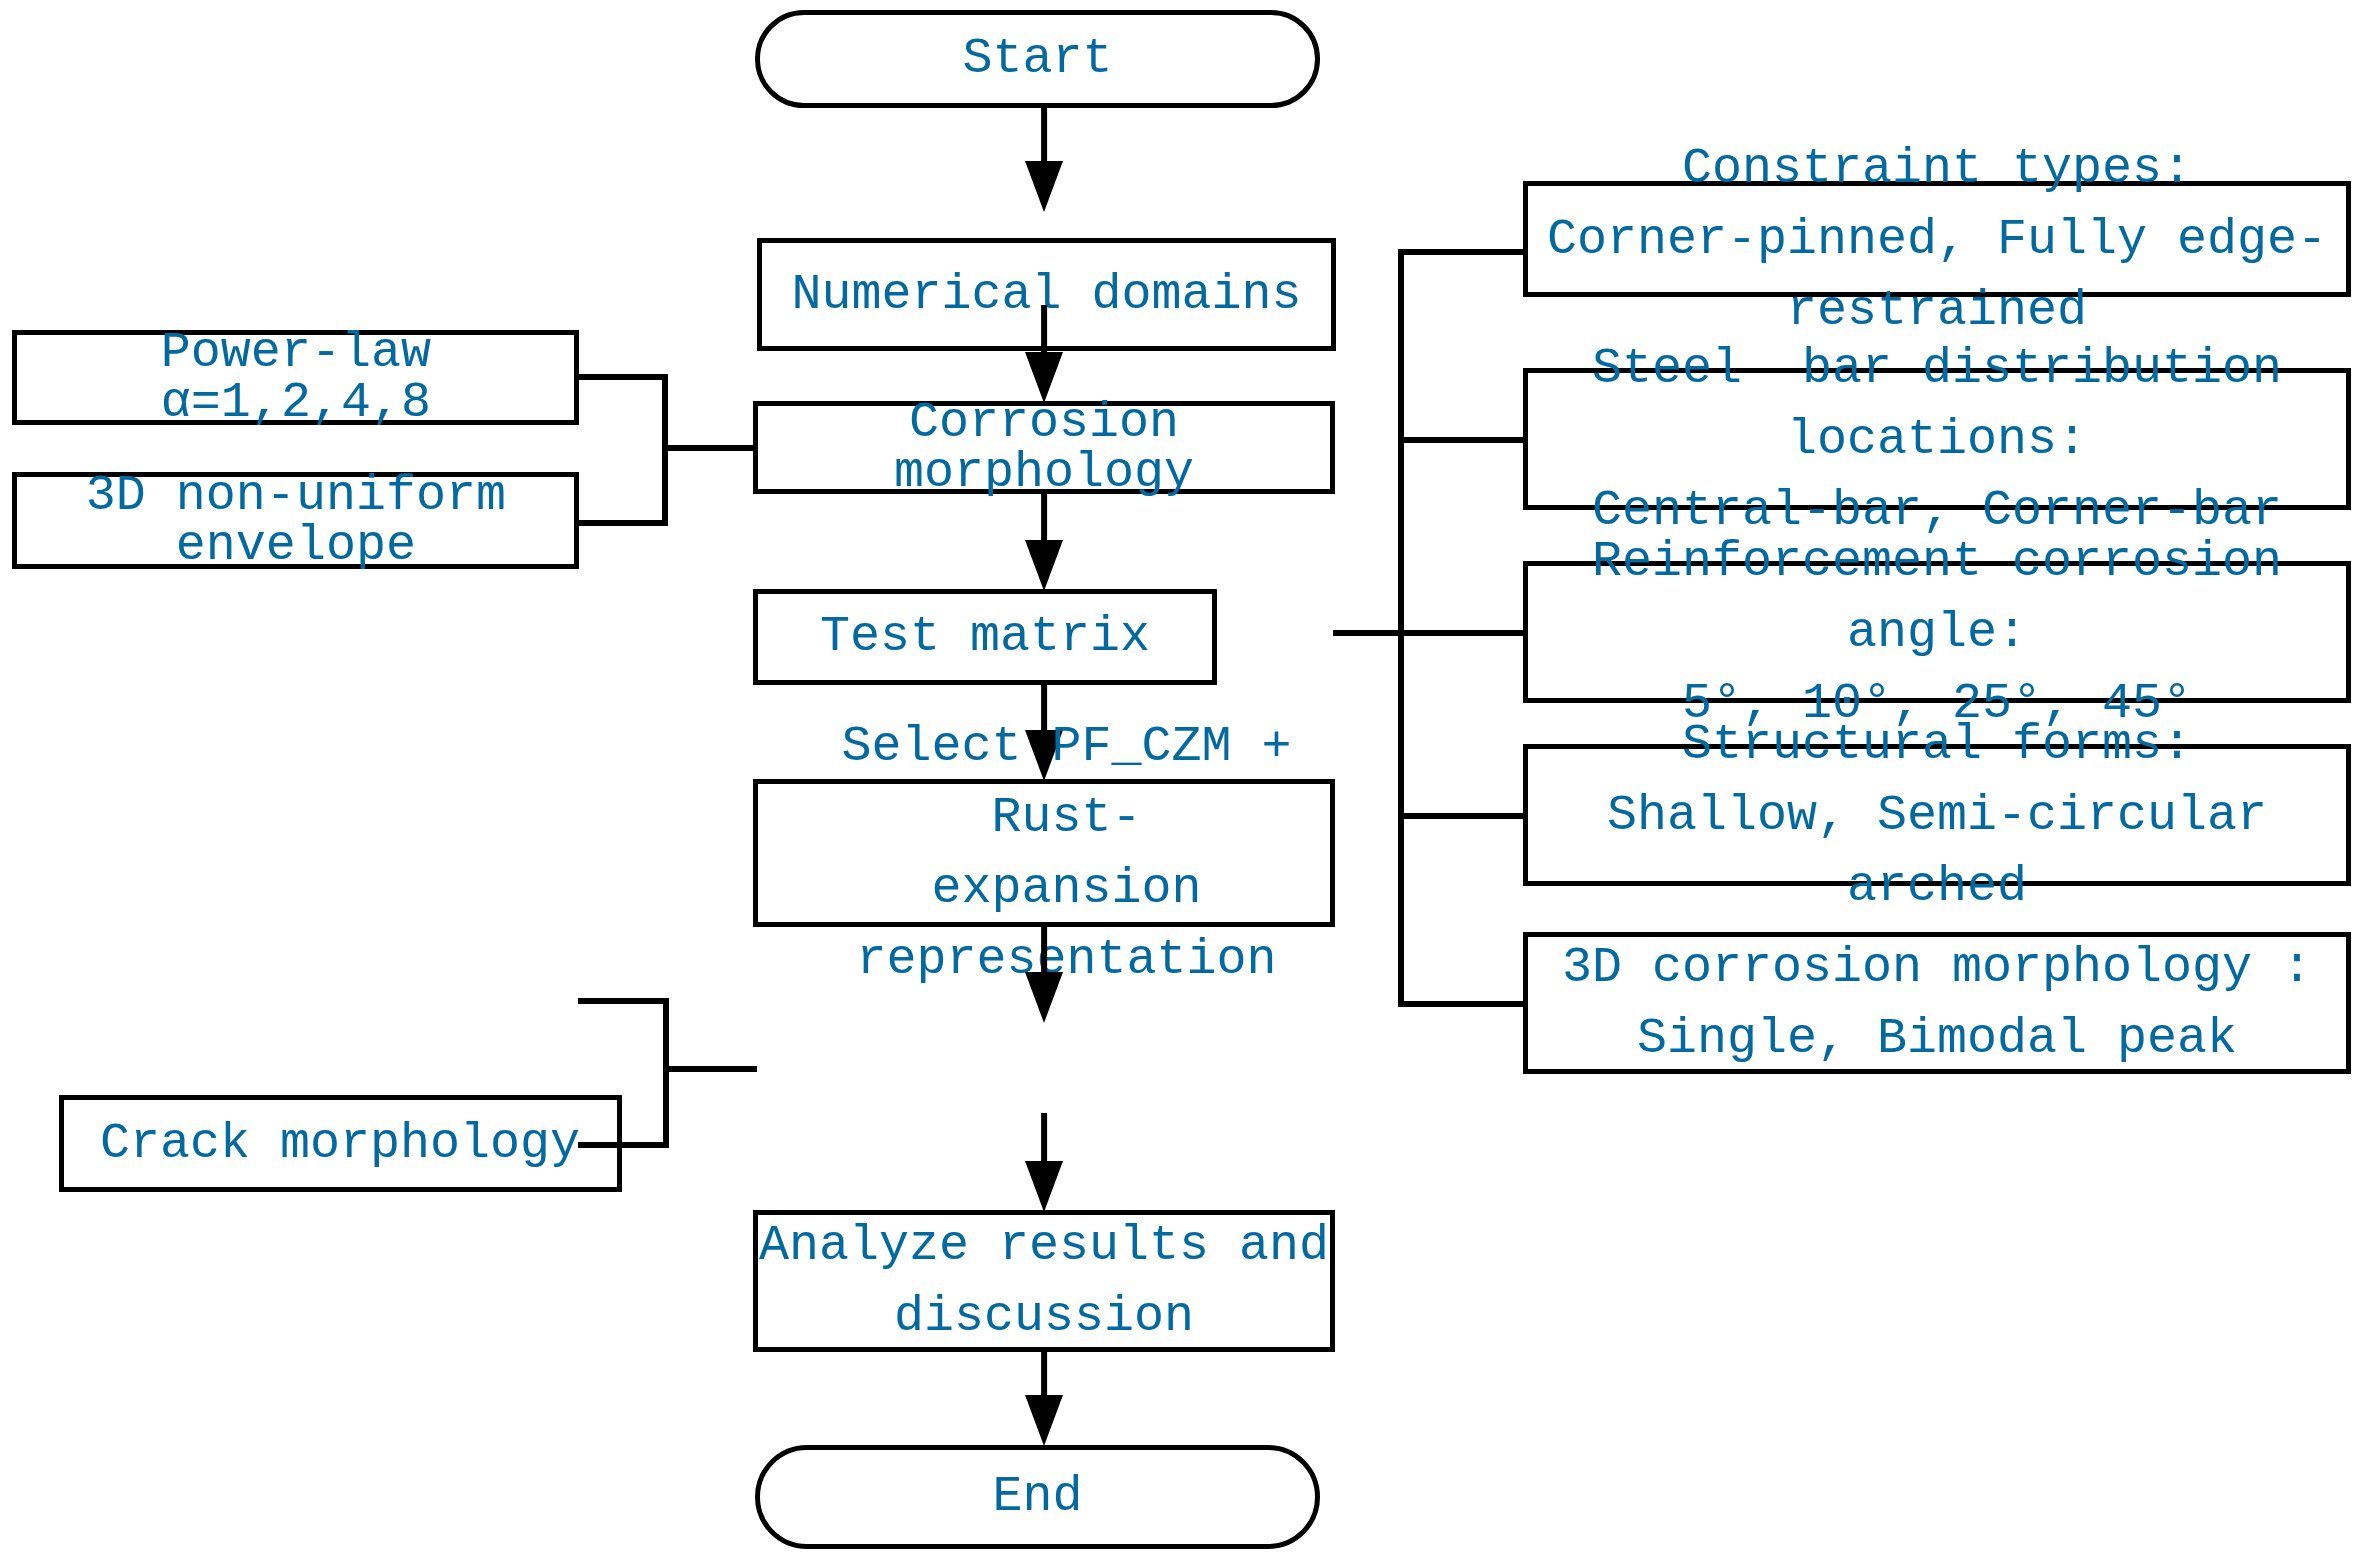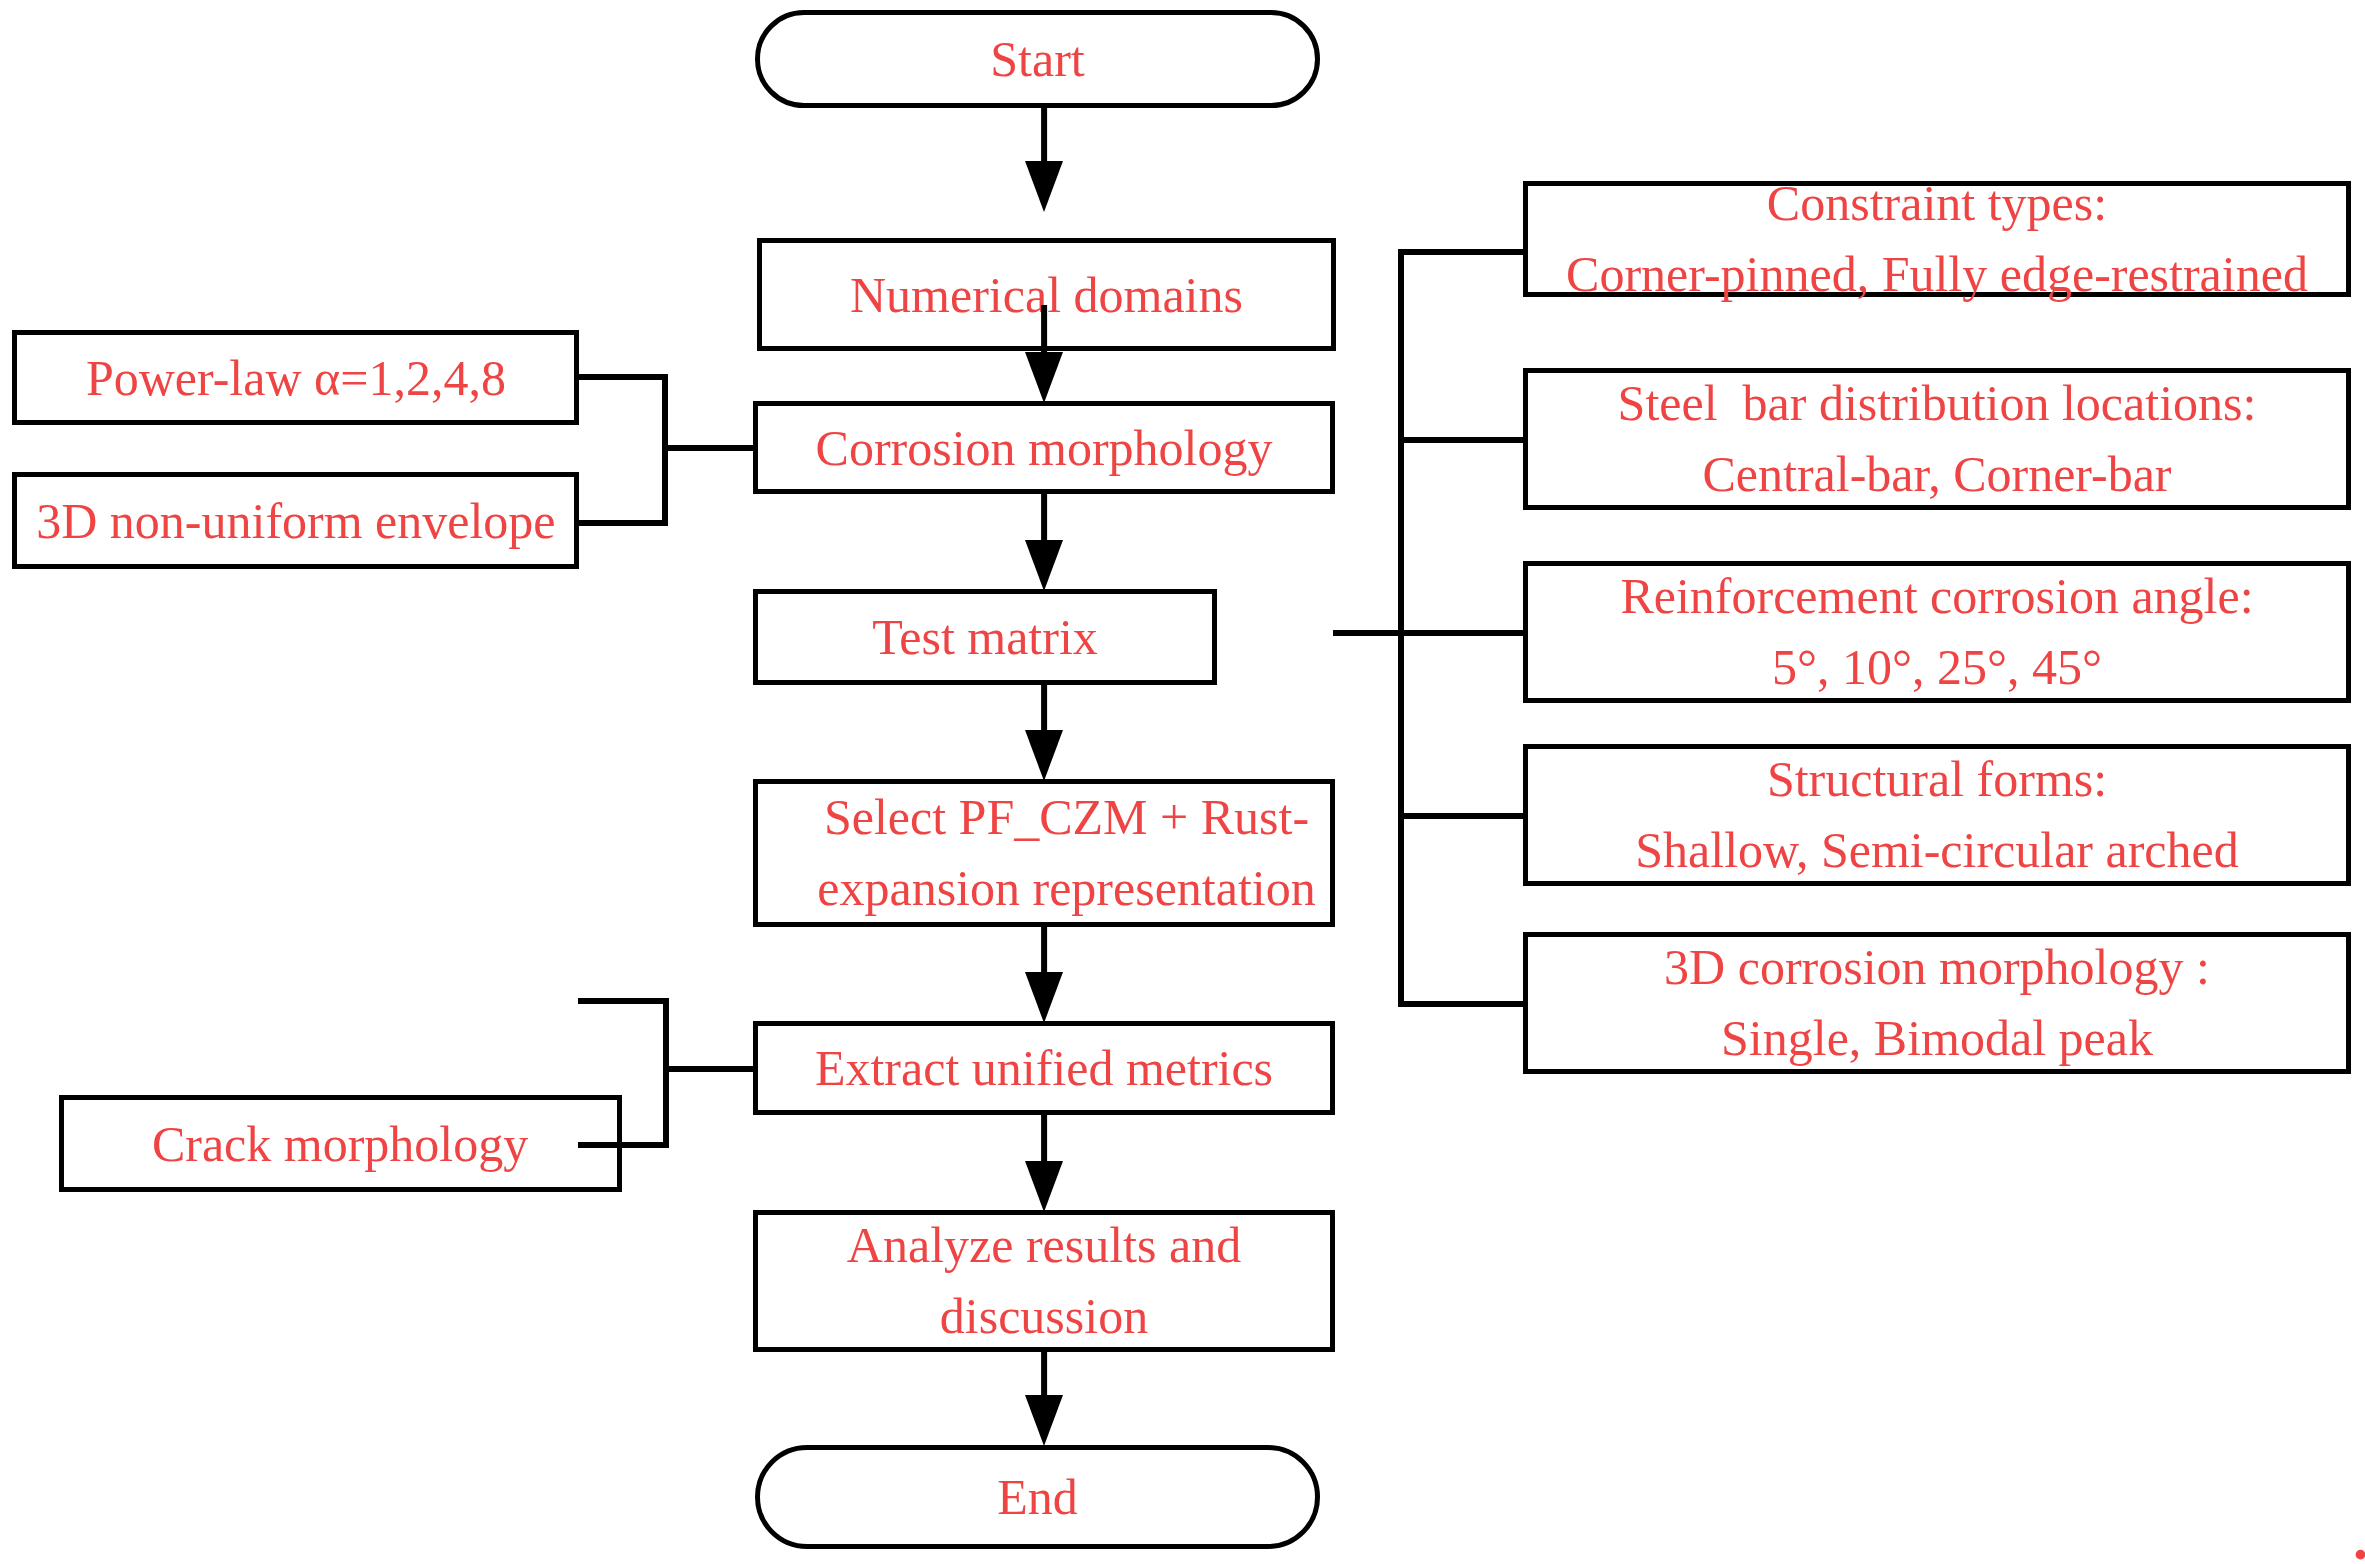--- a/index.html
+++ b/index.html
@@ -6,22 +6,22 @@
     margin: 0;
     padding: 0;
     background: #ffffff;
   }
   .canvas {
     position: relative;
     width: 2366px;
     height: 1564px;
     background: #ffffff;
     overflow: hidden;
-    font-family: Liberation Serif, serif;
-    color: #ef4444;
+    font-family: Liberation Mono, monospace;
+    color: #0369a1;
   }
   .node {
     position: absolute;
     background: #ffffff;
     border: 5px solid #000000;
     box-sizing: border-box;
     display: flex;
     flex-direction: column;
     align-items: center;
     justify-content: center;
@@ -115,23 +115,20 @@
   <div class="node two-line" style="left:753px; top:779px; width:582px; height:148px;padding-left:45px;">
     <span class="line">Select PF_CZM + Rust-</span>
     <span class="line">expansion representation</span>
   </div>
 
   <div class="arrow" style="left:1021px; top:926px; height:97px;">
     <div class="shaft"></div>
     <div class="head"></div>
   </div>
 
-  <div class="node" style="left:753px; top:1021px; width:582px; height:94px;">
-    <span class="line">Extract unified metrics</span>
-  </div>
 
   <div class="arrow" style="left:1021px; top:1113px; height:99px;">
     <div class="shaft"></div>
     <div class="head"></div>
   </div>
 
   <div class="node two-line" style="left:753px; top:1210px; width:582px; height:142px;">
     <span class="line">Analyze results and</span>
     <span class="line">discussion</span>
   </div>

